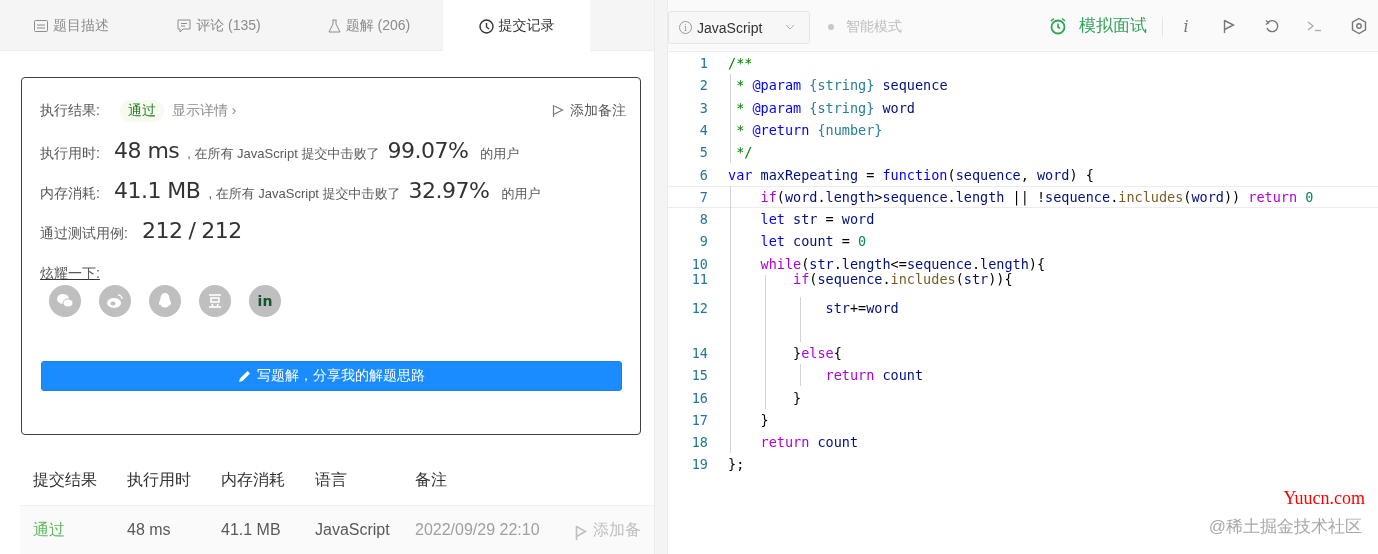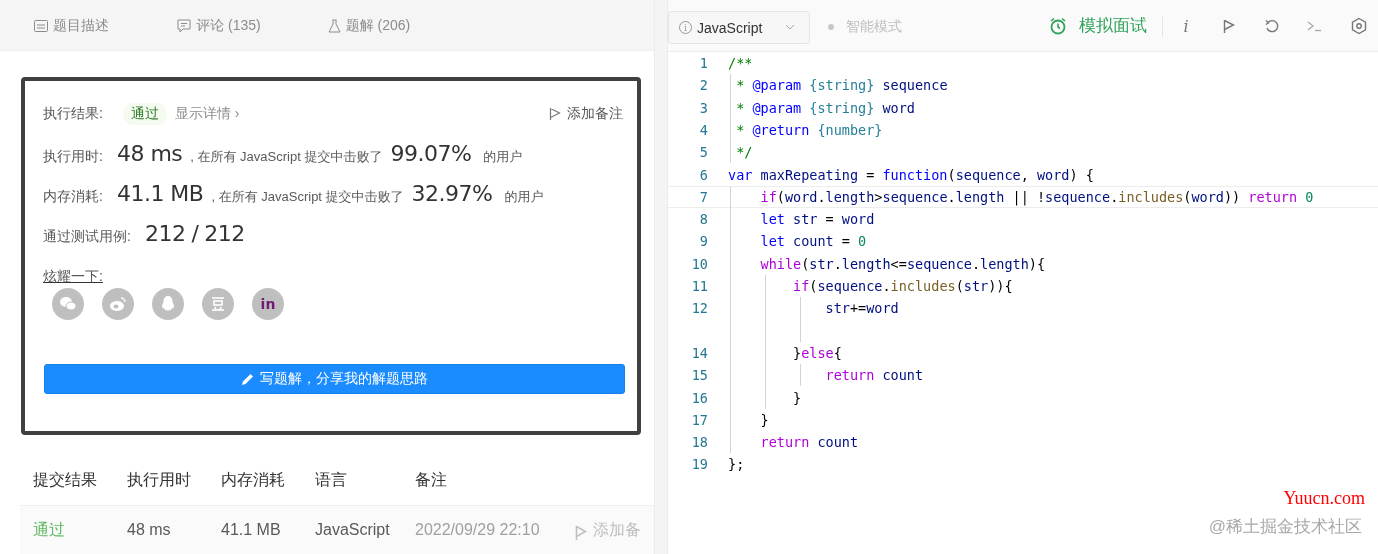--- a/index.html
+++ b/index.html
@@ -9,38 +9,38 @@
   
   .left { position: absolute; left: 0; top: 0; width: 654px; height: 554px; background: #fff; }
   .tabs { position: absolute; left: 0; top: 0; width: 654px; height: 51px; background: #f5f5f5; border-bottom: 1px solid #eee; display: flex; }
   .tab { height: 51px; display: flex; align-items: center; justify-content: center; font-size: 14px; color: #8c8c8c; cursor: pointer; }
   .tab .ico { margin-right: 5px; display: inline-flex; align-items: center; }
   .tab.t1 { width: 143px; }
   .tab.t2 { width: 152px; }
   .tab.t3 { width: 148px; }
   .tab.t4 { width: 147px; background: #fff; color: #333; height: 52px; }
 
-  .card { position: absolute; left: 21px; top: 77px; width: 620px; height: 358px; border: 4px solid #404040; border-radius: 4px; background: #fff; }
+  .card { position: absolute; left: 21px; top: 77px; width: 620px; height: 358px; border: 1px solid #404040; border-radius: 4px; background: #fff; }
   .row { position: absolute; left: 18px; display: flex; align-items: baseline; white-space: nowrap; }
   .lbl { font-size: 14px; color: #595959; }
   .big { font-size: 22px; color: #333; font-family: "DejaVu Sans", sans-serif; letter-spacing: -0.5px; }
   .small { font-size: 13px; color: #595959; }
   .r1 { top: 22px; align-items: center; }
   .pass-badge { display: inline-block; margin-left: 20px; padding: 2px 8px; font-size: 14px; color: #2d7a2d; background: #f6fbef; border-radius: 10px; }
   .details { margin-left: 8px; font-size: 14px; color: #8c8c8c; cursor: pointer; }
   .addnote { position: absolute; right: 14px; top: 24px; font-size: 14px; color: #595959; display: flex; align-items: center; cursor: pointer; }
   .addnote svg { margin-right: 6px; }
   .r2 { top: 60px; }
   .r3 { top: 100px; }
   .r4 { top: 140px; }
   .r5 { top: 187px; text-decoration: underline; }
   .sep { margin: 0 6px; }
 
   .social { position: absolute; left: 27px; top: 207px; display: flex; gap: 18px; }
-  .soc { width: 32px; height: 32px; border-radius: 50%; background: #bfbfbf; display: flex; align-items: center; justify-content: center; color: #701a75; font-size: 14px; font-weight: bold; cursor: pointer; }
+  .soc { width: 32px; height: 32px; border-radius: 50%; background: #bfbfbf; display: flex; align-items: center; justify-content: center; color: #14532d; font-size: 14px; font-weight: bold; cursor: pointer; }
 
   .write-btn { position: absolute; left: 19px; top: 283px; width: 581px; height: 30px; background: #1a8cff; border-radius: 3px; color: #fff; font-size: 14px; display: flex; align-items: center; justify-content: center; cursor: pointer; border: 1px solid #1780ea; }
   .write-btn svg { margin-right: 6px; }
 
   .table { position: absolute; left: 20px; top: 456px; width: 634px; }
   .thead { height: 50px; display: flex; align-items: center; background: #fff; border-bottom: 1px solid #f0f0f0; }
   .trow { height: 48px; display: flex; align-items: center; background: #fafafa; }
   .c { font-size: 16px; white-space: nowrap; overflow: hidden; }
   .thead .c { color: #333; }
   .c1 { width: 94px; padding-left: 13px; }
@@ -117,20 +117,29 @@
         <span>评论 (135)</span>
       </div>
       <div class="tab t3">
         <span class="ico">
           <svg width="13" height="14" viewBox="0 0 13 14">
               <path d="M4.5 1h4M5 1v4L1 13h11L8 5V1" fill="none" stroke="#8c8c8c"></path>
             </svg>
         </span>
         <span>题解 (206)</span>
       </div>
+      <div class="tab t4">
+        <span class="ico">
+          <svg width="15" height="15" viewBox="0 0 15 15">
+              <circle cx="7.5" cy="7.5" r="6.5" fill="none" stroke="#333" stroke-width="1.4"></circle>
+              <path d="M7.5 4v4l2.5 2" fill="none" stroke="#333" stroke-width="1.4"></path>
+            </svg>
+        </span>
+        <span>提交记录</span>
+      </div>
     </div>
 
     <div class="card">
       <div class="row r1">
         <span class="lbl">执行结果:</span>
         <span class="pass-badge">通过</span>
         <span class="details">显示详情 ›</span>
       </div>
       <div class="addnote">
         <svg width="12" height="14" viewBox="0 0 12 14">
@@ -319,21 +328,21 @@
           <span class="txt"><span class="tok-pl">    </span><span class="tok-kw">let</span><span class="tok-pl"> </span><span class="tok-id">str</span><span class="tok-pl"> = </span><span class="tok-id">word</span></span>
         </div>
         <div class="line" style="top: 178.4px;">
           <span class="ln">9</span>
           <span class="txt"><span class="tok-pl">    </span><span class="tok-kw">let</span><span class="tok-pl"> </span><span class="tok-id">count</span><span class="tok-pl"> = </span><span class="tok-num">0</span></span>
         </div>
         <div class="line" style="top: 200.7px;">
           <span class="ln">10</span>
           <span class="txt"><span class="tok-pl">    </span><span class="tok-ctl">while</span><span class="tok-pl">(</span><span class="tok-id">str</span><span class="tok-pl">.</span><span class="tok-id">length</span><span class="tok-pl">&lt;=</span><span class="tok-id">sequence</span><span class="tok-pl">.</span><span class="tok-id">length</span><span class="tok-pl">){</span></span>
         </div>
-        <div class="line" style="top: 223px; align-items: center;">
+        <div class="line" style="top: 216px; align-items: center;">
           <span class="ln">11</span>
           <span class="txt"><span class="tok-pl">        </span><span class="tok-ctl">if</span><span class="tok-pl">(</span><span class="tok-id">sequence</span><span class="tok-pl">.</span><span class="tok-fn">includes</span><span class="tok-pl">(</span><span class="tok-id">str</span><span class="tok-pl">)){</span></span>
         </div>
         <div class="line" style="top: 245.3px;">
           <span class="ln">12</span>
           <span class="txt"><span class="tok-pl">            </span><span class="tok-id">str</span><span class="tok-pl">+=</span><span class="tok-id">word</span></span>
         </div>
         <div class="line" style="top: 289.9px;">
           <span class="ln">14</span>
           <span class="txt"><span class="tok-pl">        }</span><span class="tok-ctl">else</span><span class="tok-pl">{</span></span>

